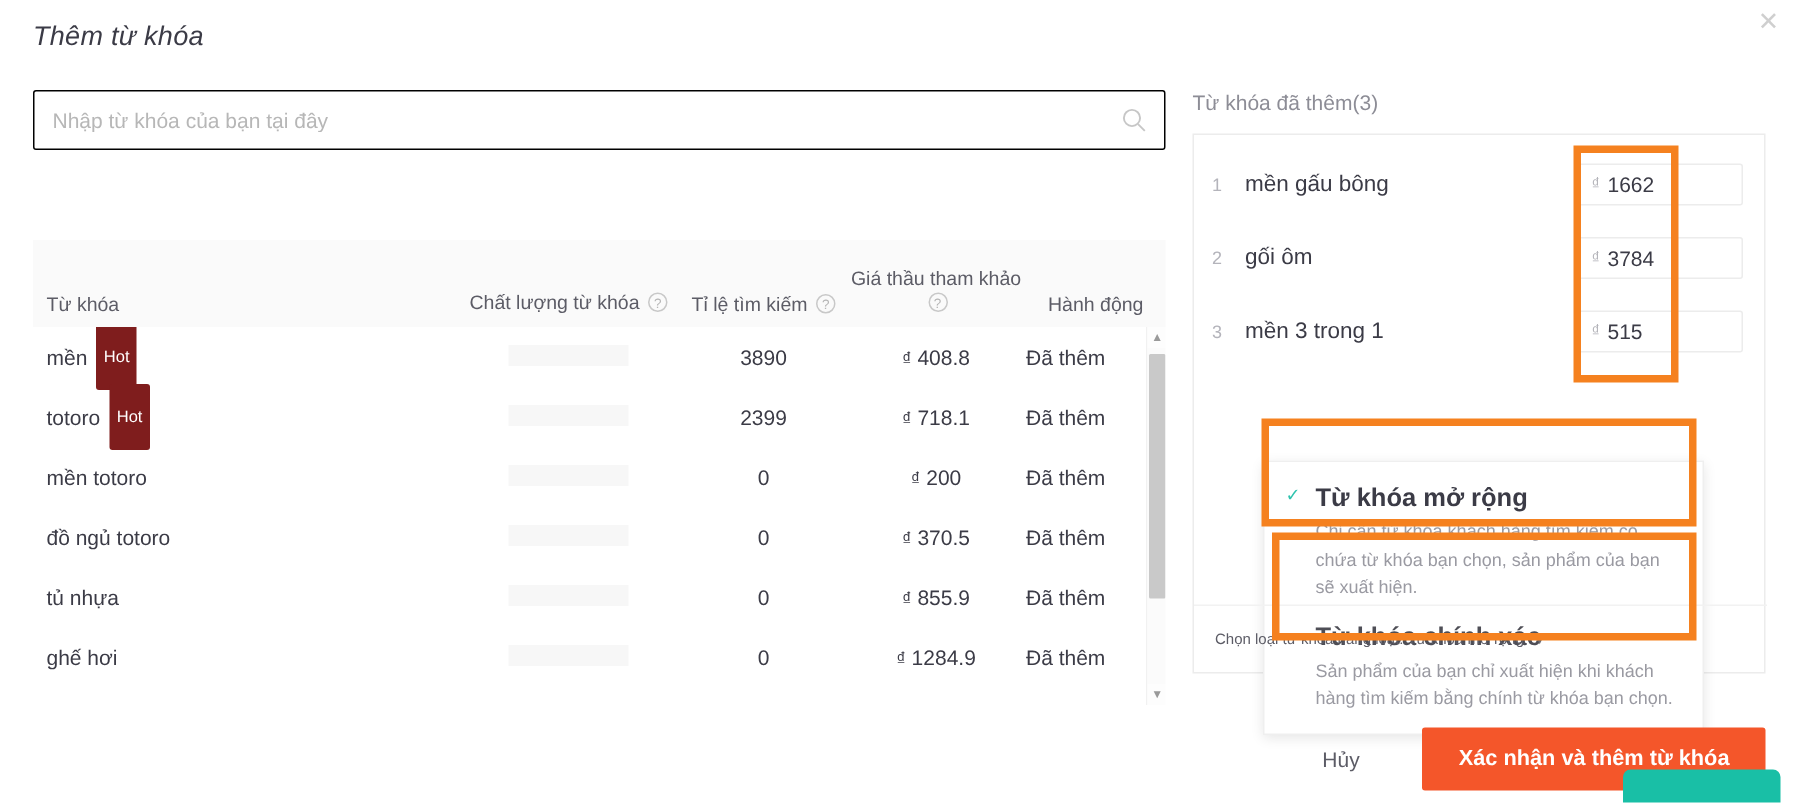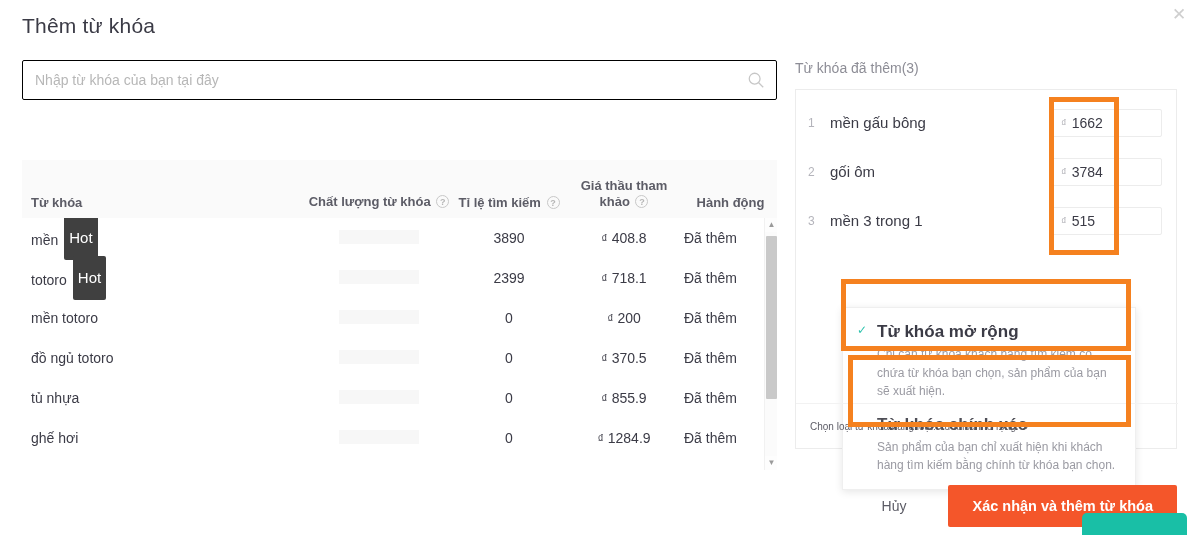--- a/index.html
+++ b/index.html
@@ -15,22 +15,23 @@
   .close-btn {
     position: absolute; top: 4px; right: 10px;
     width: 22px; height: 22px;
     color: #cfcfcf; font-size: 17px; line-height: 22px;
     text-align: center; cursor: pointer; user-select: none;
   }
 
   
   .dialog-title {
     position: absolute; left: 22px; top: 14px;
-    font-size: 21px; color: #3b3b46; font-weight: 400;
+    font-size: 18px; color: #3b3b46; font-weight: 400;
     letter-spacing: .2px;
+    font-style: italic;
   }
 
   
   .left-col { position: absolute; left: 22px; top: 60px; width: 755px; }
 
   .search-wrap { position: relative; width: 755px; height: 40px; }
   .search-input {
     width: 100%; height: 40px;
     border: 1px solid #000000; border-radius: 2px;
     padding: 0 42px 0 12px;
@@ -59,21 +60,21 @@
     cursor: pointer; font-family: inherit;
   }
 
   
   .kw-table { position: absolute; left: 22px; top: 160px; width: 755px; }
   .kw-thead {
     display: flex; align-items: flex-end;
     background: #fafafa;
     height: 58px; padding-bottom: 8px;
   }
-  .kw-thead > div { font-size: 13px; color: #5c5c66; font-weight: bold; }
+  .kw-thead > div { font-size: 13px; color: #5c5c66; }
   .c-kw   { width: 282px; padding-left: 9px; }
   .c-qual { width: 150px; text-align: center; }
   .c-rate { width: 110px; text-align: center; }
   .c-bid  { width: 120px; text-align: center; }
   .c-act  { width: 93px;  text-align: center; }
   .hdr-2line { line-height: 1.25; }
   .qmark {
     display: inline-block; width: 13px; height: 13px;
     border: 1px solid #c8c8c8; border-radius: 50%;
     font-size: 9px; line-height: 12px; text-align: center;
@@ -82,22 +83,22 @@
 
   .kw-tbody {
     position: relative; height: 252px; overflow: hidden;
   }
   .kw-row {
     display: flex; align-items: center; height: 40px;
   }
   .kw-row > div { font-size: 14px; color: #3b3b46; }
   .kw-name { white-space: nowrap; }
   .hot-badge {
-    display: inline-block; background: #404040; color: #fff;
-    font-size: 15px; line-height: 14px; padding: 15px 5px;
+    display: inline-block; background: #7f1d1d; color: #fff;
+    font-size: 11px; line-height: 14px; padding: 15px 5px;
     border-radius: 2px; margin-left: 6px; vertical-align: 2px;
   }
   .bar-outer {
     display: inline-block; width: 80px; height: 14px;
     background: #f7f7f7;
   }
   .bar-inner { height: 100%; background: #fa5422; }
   .cell-num { text-align: center; }
   .cell-bid { text-align: center; }
   .dong { font-size: 12.5px; }

